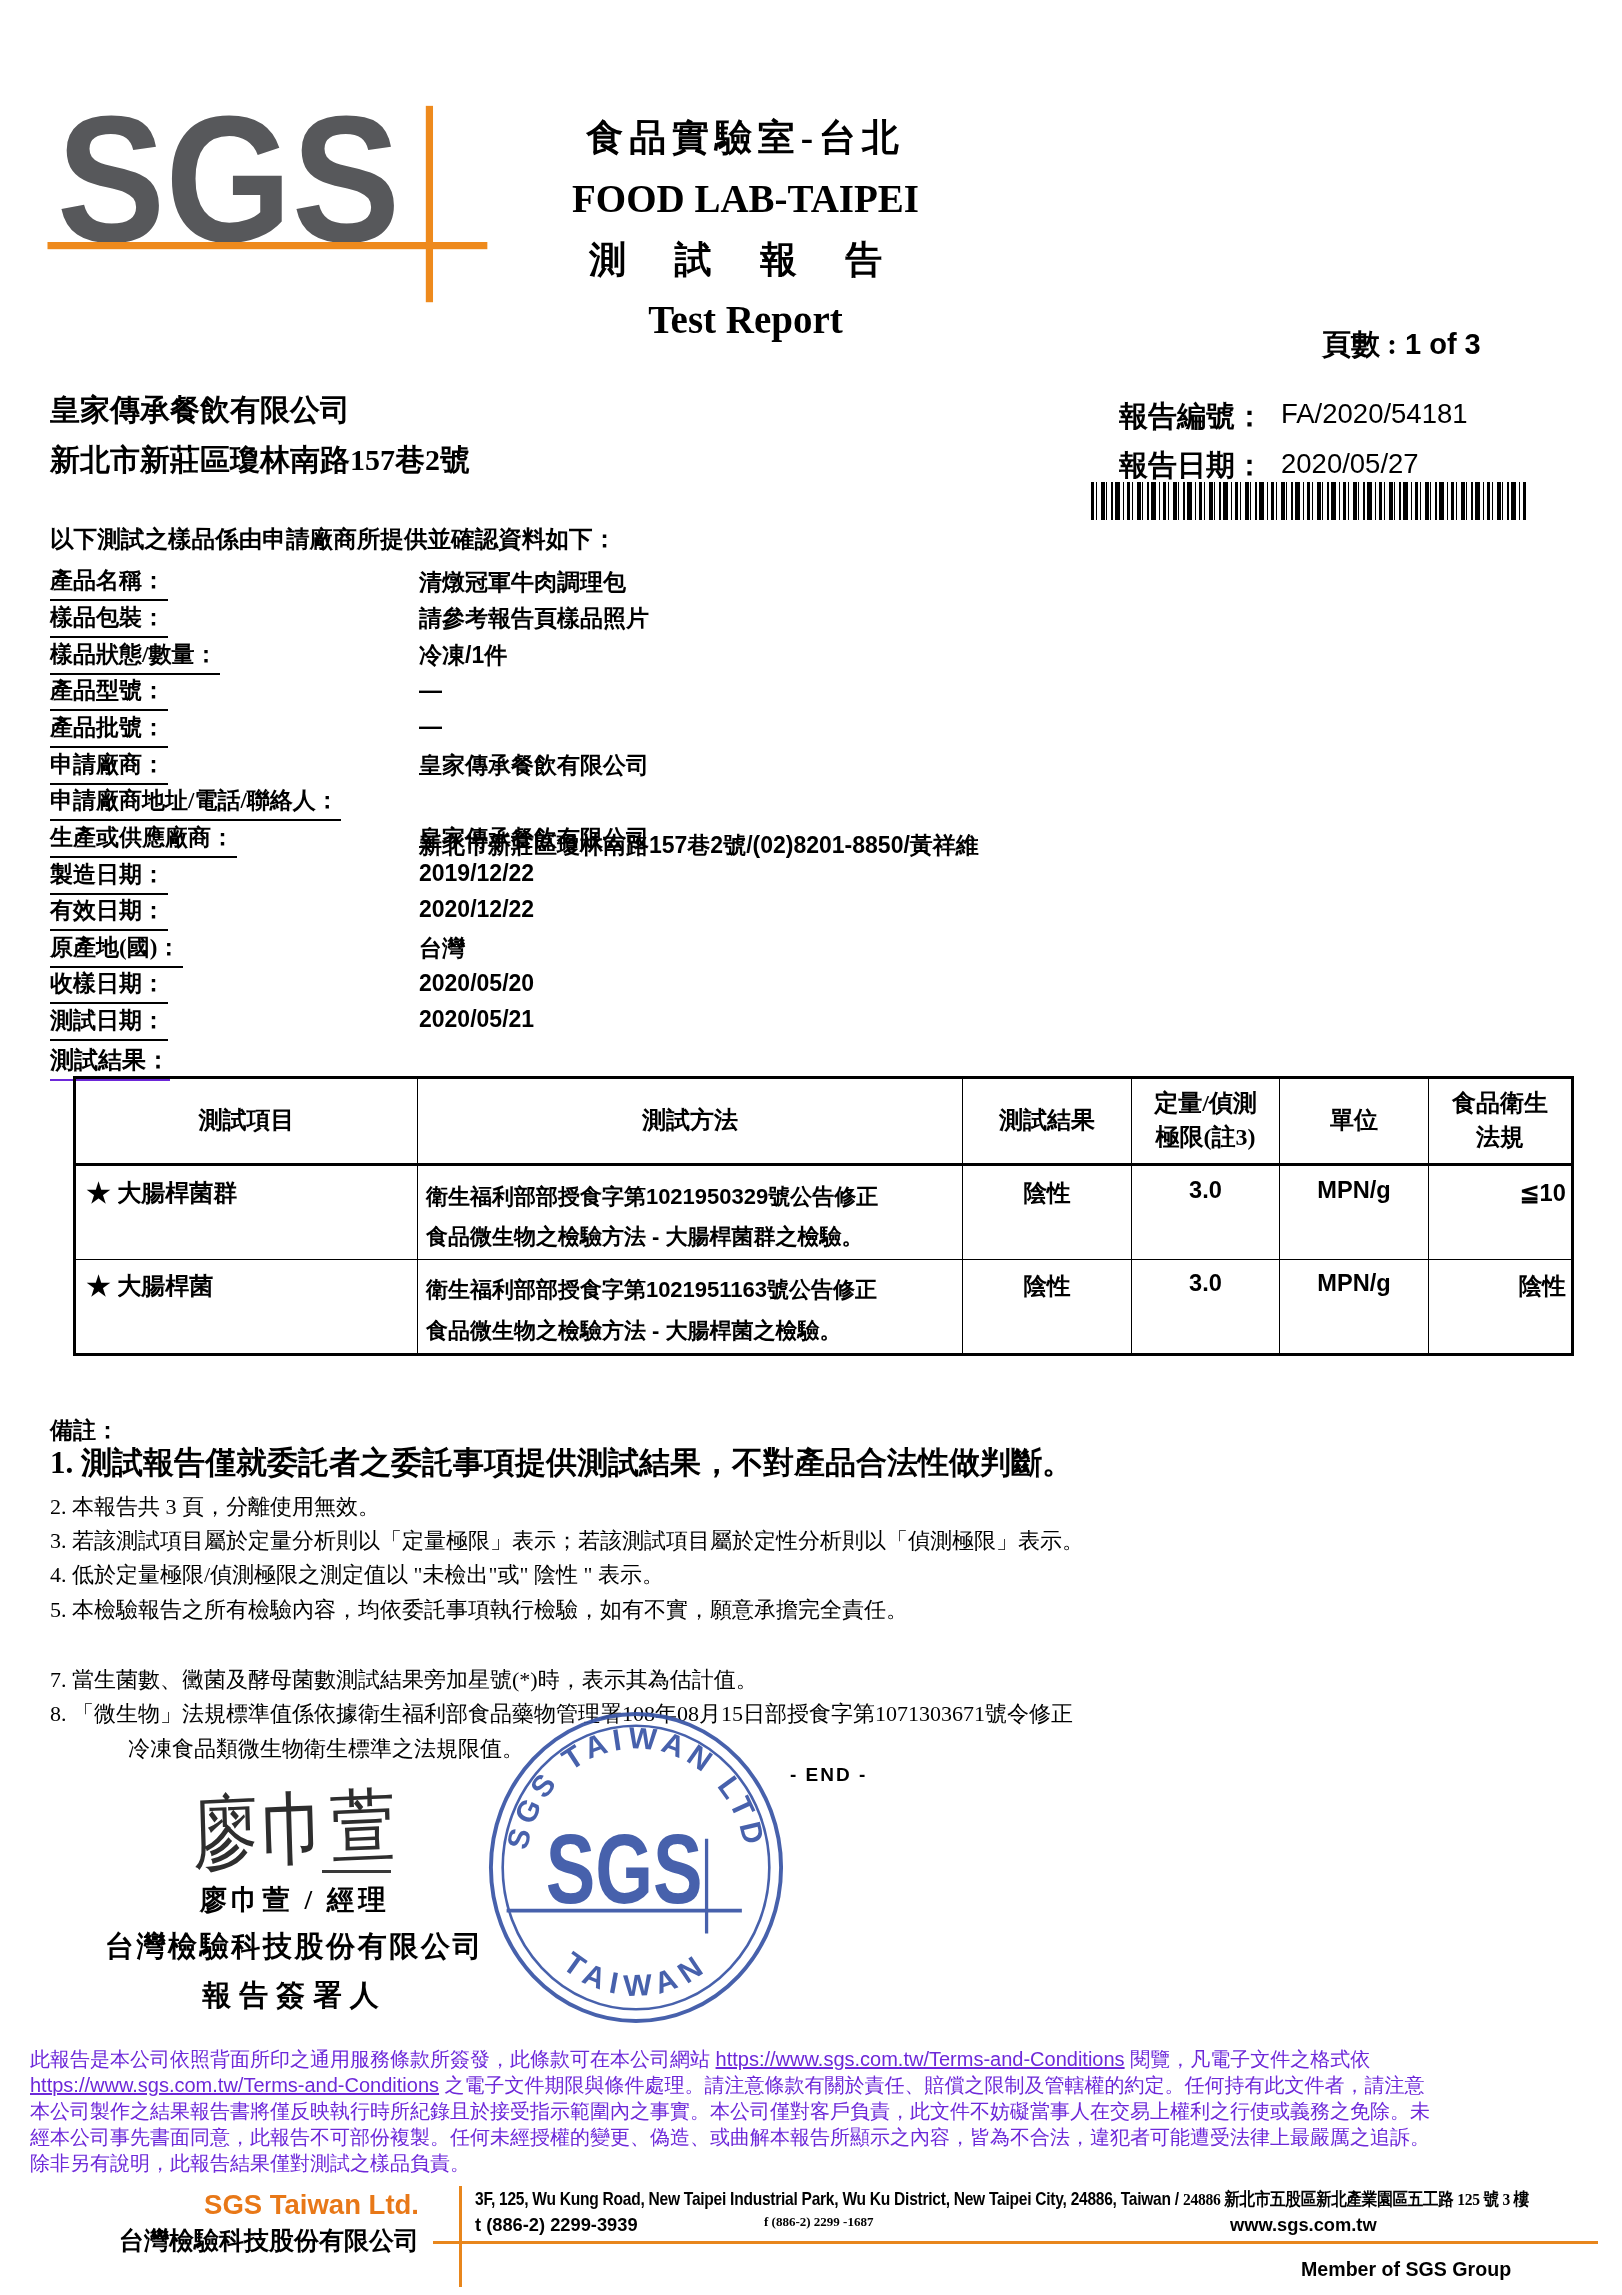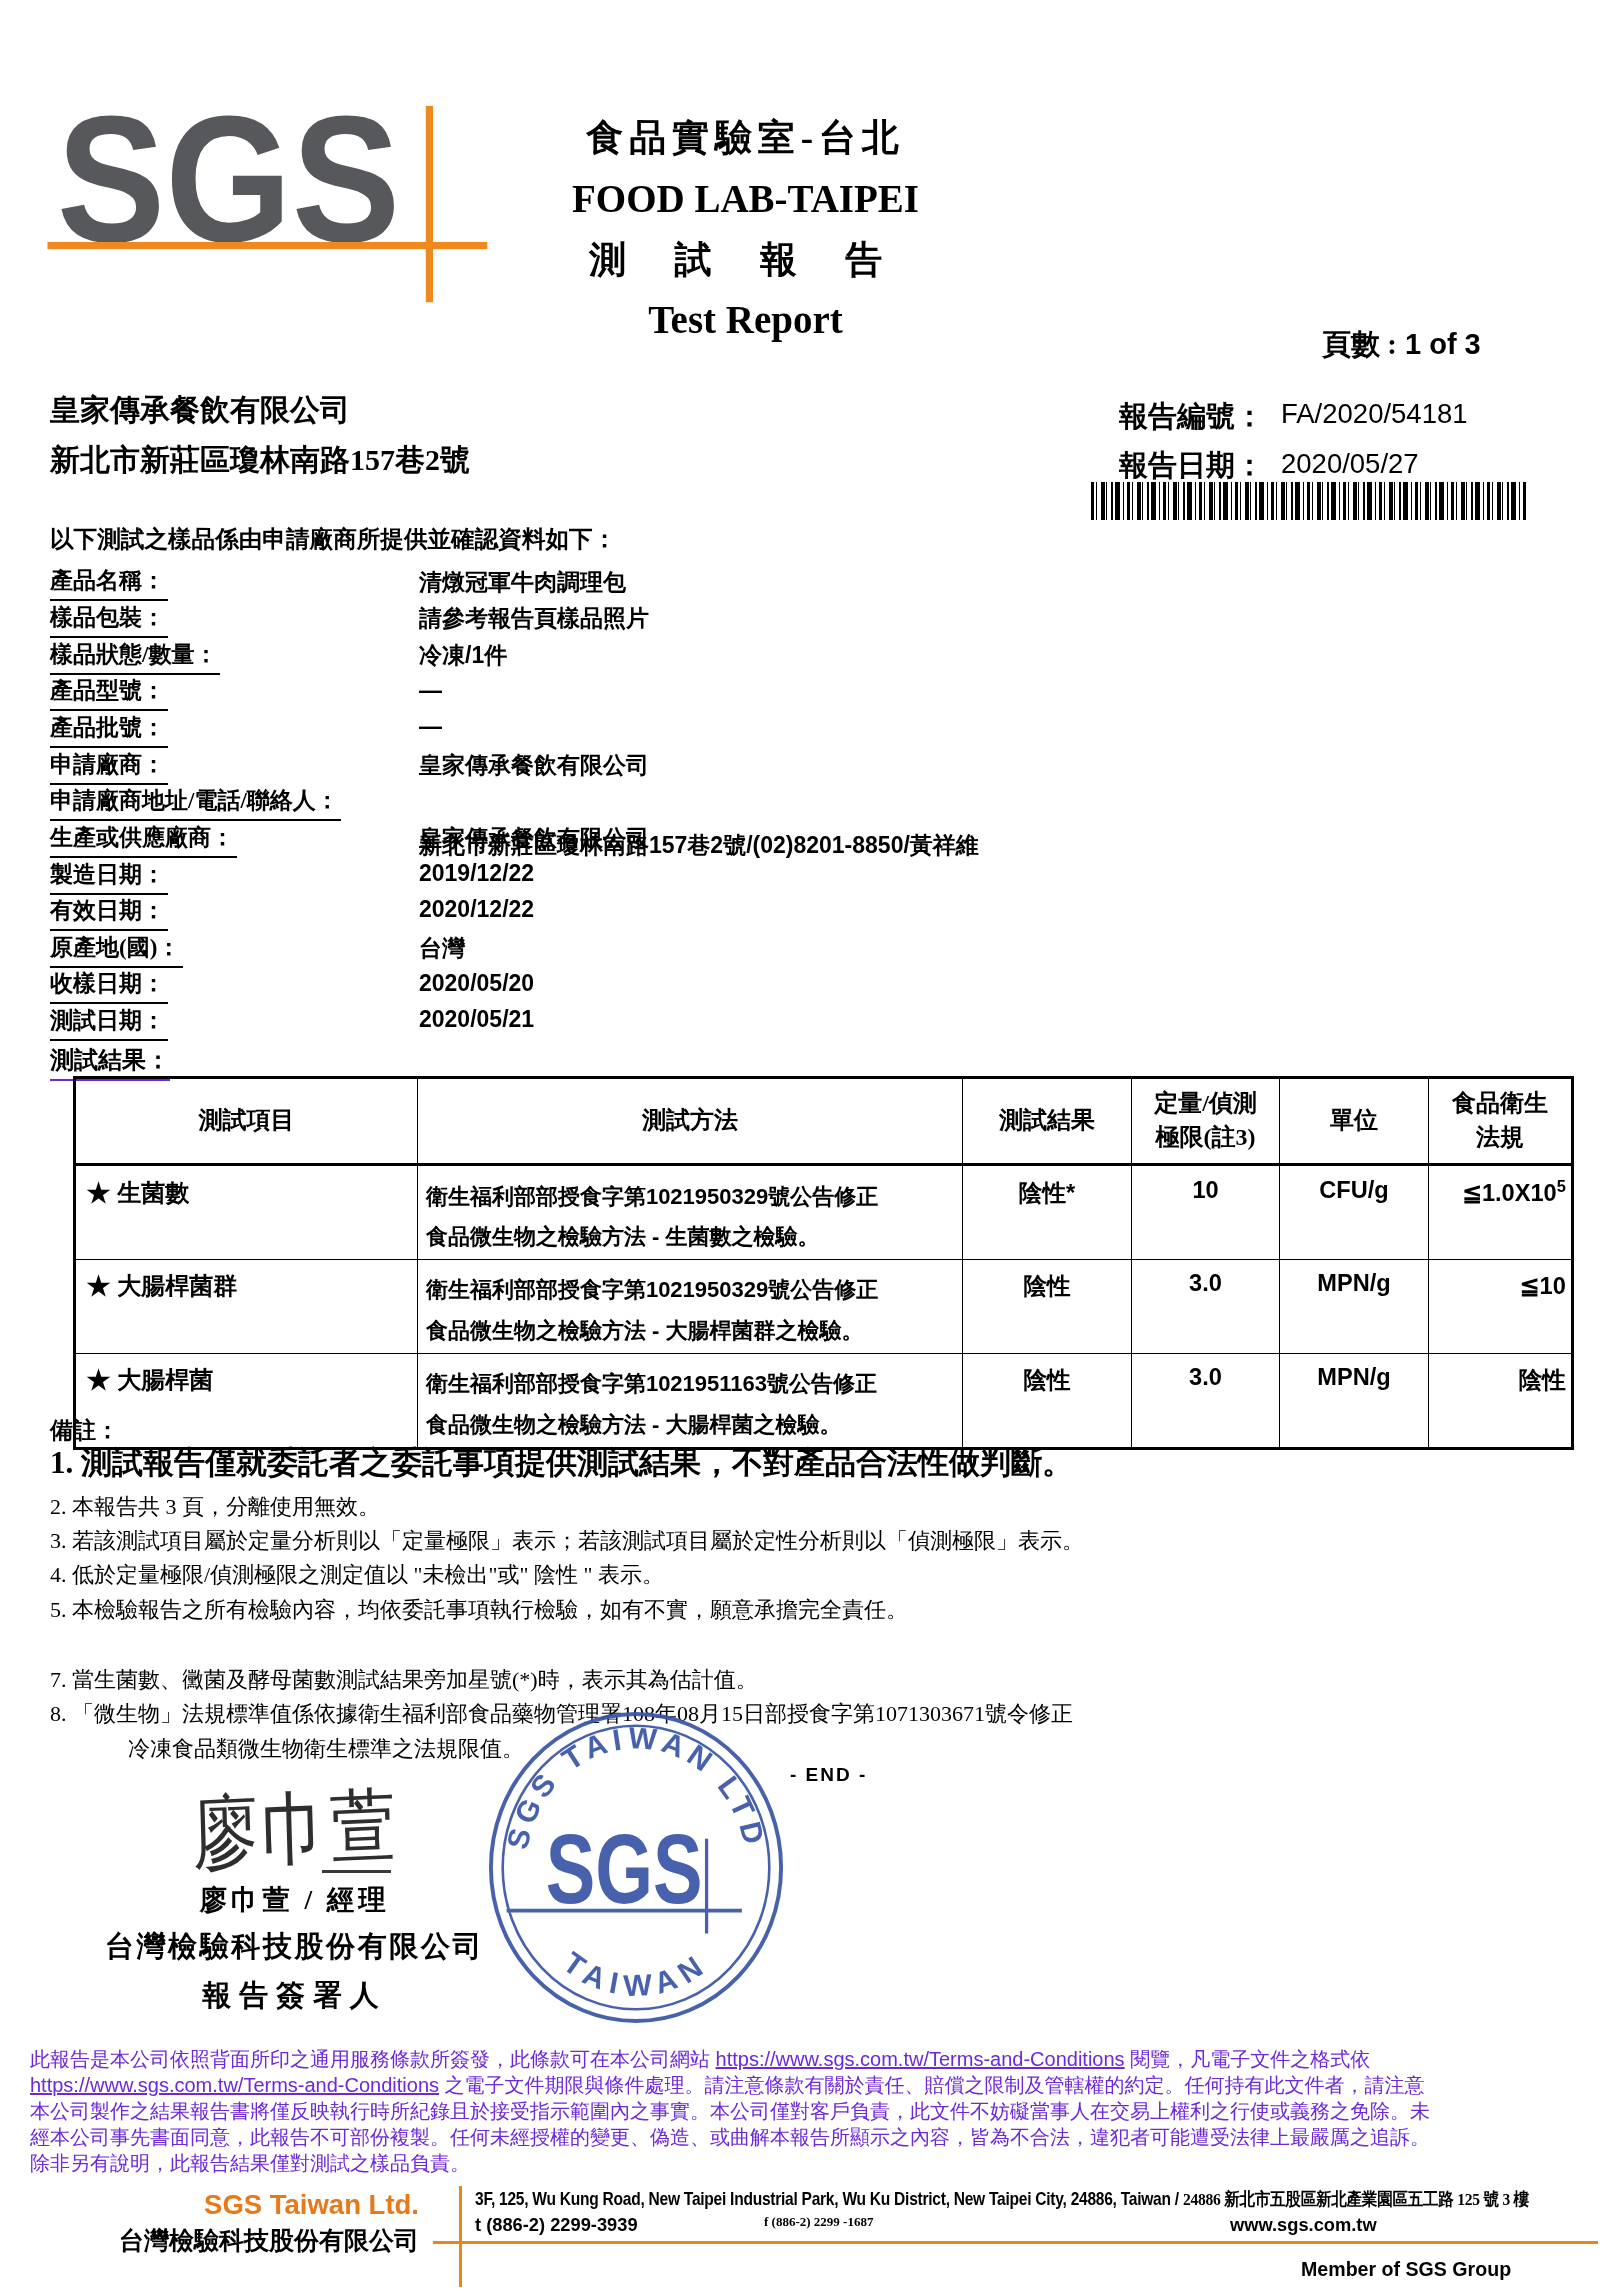--- a/index.html
+++ b/index.html
@@ -168,29 +168,20 @@
           <th>測試結果</th>
           <th>定量/偵測
 極限(註3)</th>
           <th>單位</th>
           <th>食品衛生
 法規</th>
         </tr>
       </thead>
       <tbody>
         <tr>
-          <td class="c-item">★ 生菌數</td>
-          <td class="c-method">衛生福利部部授食字第1021950329號公告修正
-食品微生物之檢驗方法 - 生菌數之檢驗。</td>
-          <td class="c-res">陰性*</td>
-          <td class="c-lim">10</td>
-          <td class="c-unit">CFU/g</td>
-          <td class="c-law"><span>≦1.0X10</span><sup>5</sup></td>
-        </tr>
-        <tr>
           <td class="c-item">★ 大腸桿菌群</td>
           <td class="c-method">衛生福利部部授食字第1021950329號公告修正
 食品微生物之檢驗方法 - 大腸桿菌群之檢驗。</td>
           <td class="c-res">陰性</td>
           <td class="c-lim">3.0</td>
           <td class="c-unit">MPN/g</td>
           <td class="c-law"><span>≦10</span><sup></sup></td>
         </tr>
         <tr>
           <td class="c-item">★ 大腸桿菌</td>

